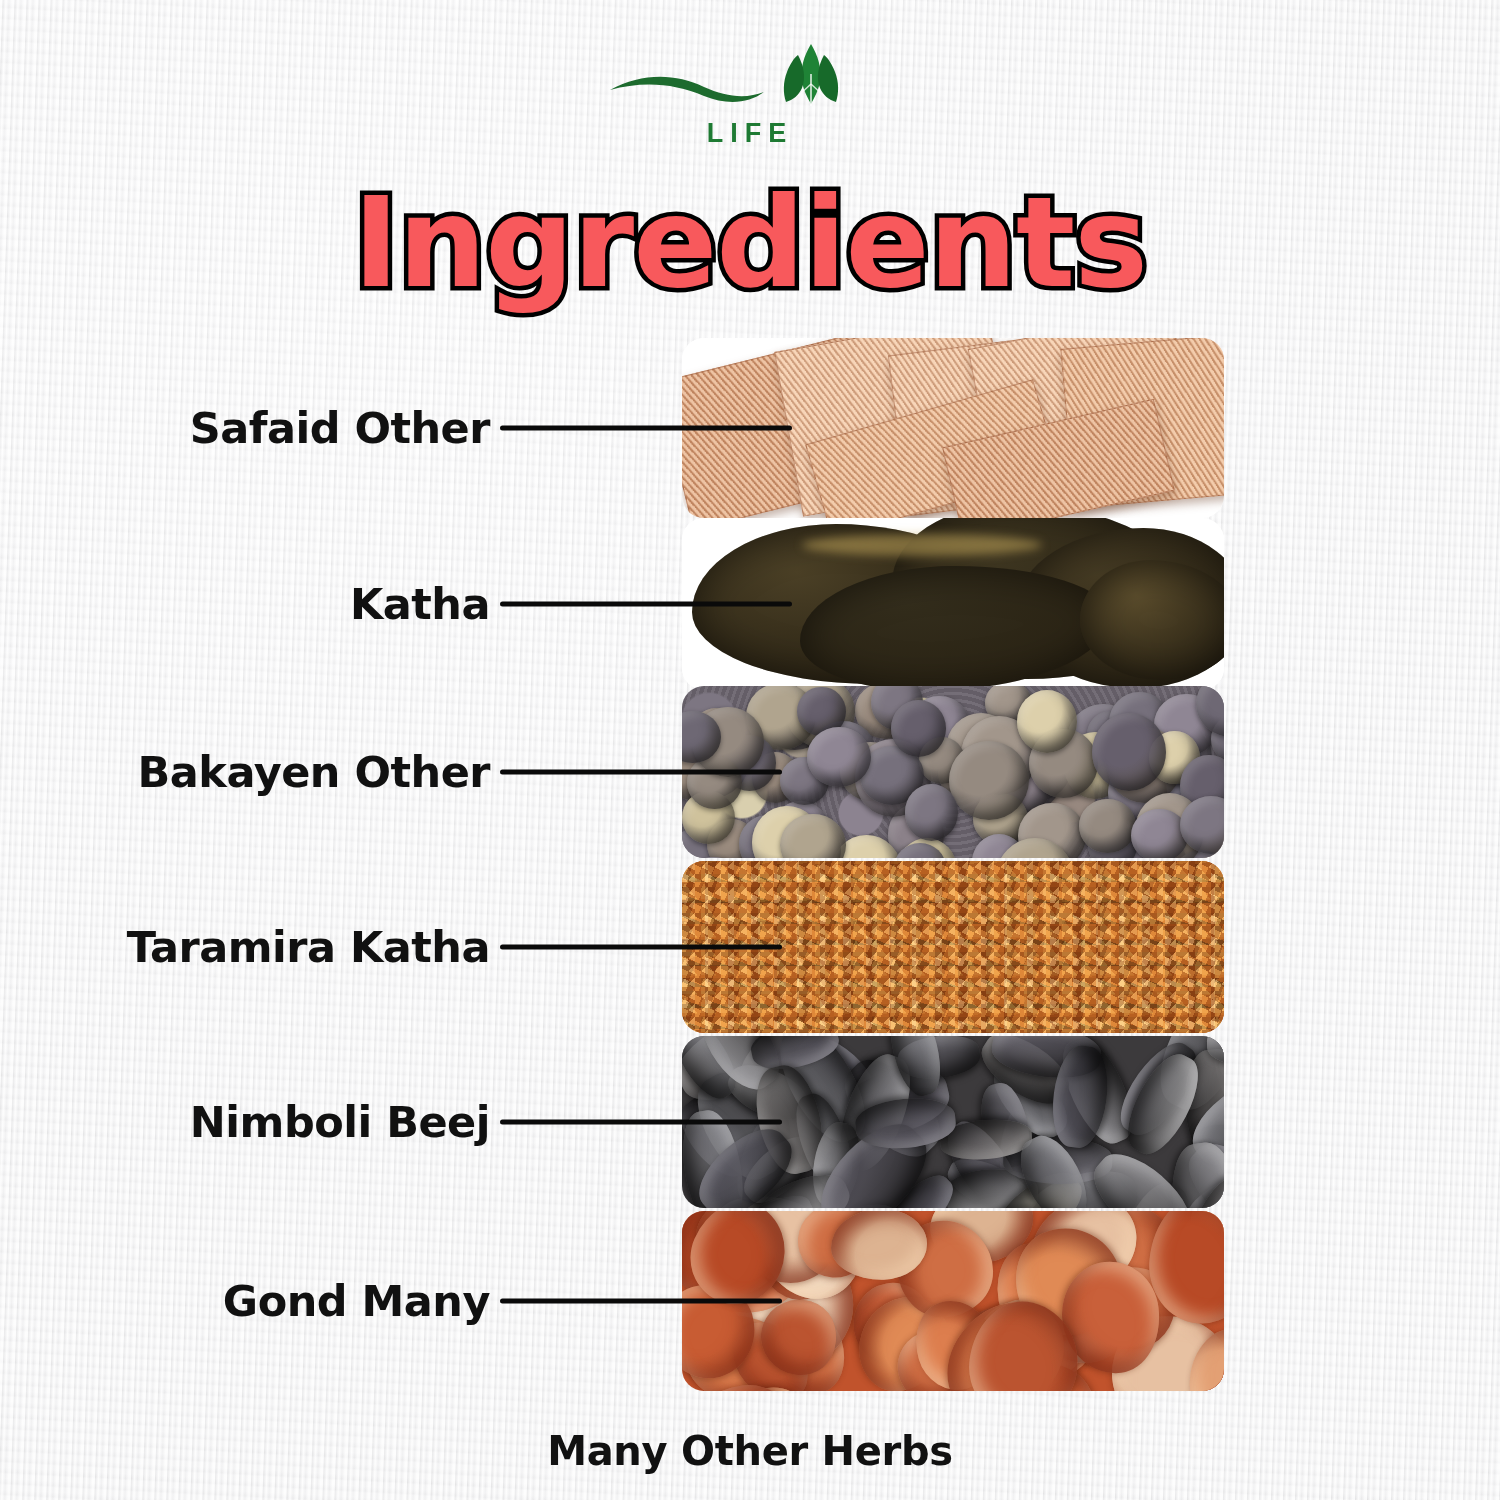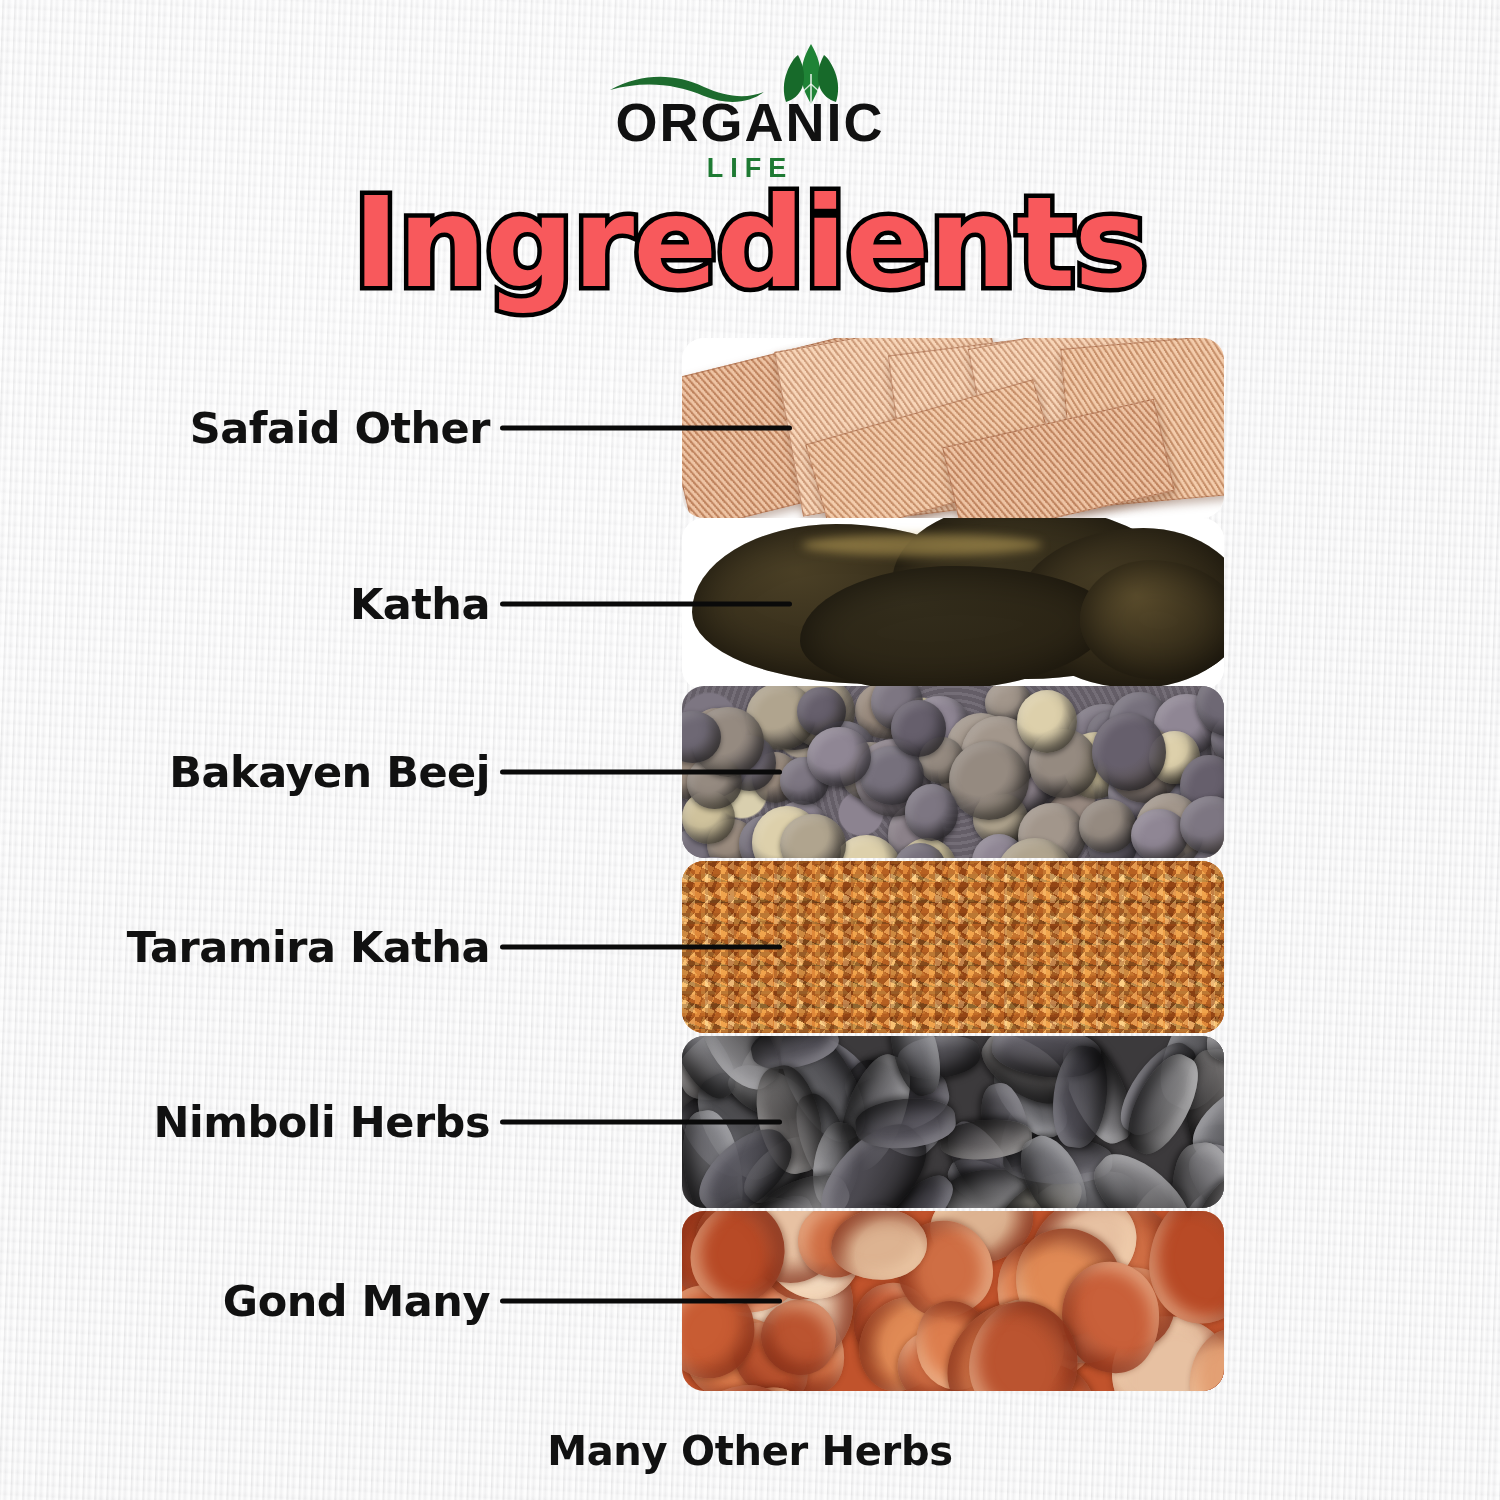--- a/index.html
+++ b/index.html
@@ -261,21 +261,20 @@
     </svg>
     <svg id="logo-leaves" viewBox="0 0 86 62">
       <path d="M43 0 C50 12 54 24 52 38 C50 48 46 54 43 60 C40 54 36 48 34 38 C32 24 36 12 43 0 Z" fill="#1f8336"></path>
       <path d="M30 11 C36 22 38 34 34 44 C31 51 25 56 18 58 C15 49 15 38 19 28 C22 20 26 14 30 11 Z" fill="#176a2a"></path>
       <path d="M56 11 C50 22 48 34 52 44 C55 51 61 56 68 58 C71 49 71 38 67 28 C64 20 60 14 56 11 Z" fill="#176a2a"></path>
       <path d="M42.2 30 L42.2 62 L43.8 62 L43.8 30 Z" fill="#ffffff" opacity="0.85"></path>
       <path d="M43 40 L30 52" stroke="#ffffff" stroke-width="1.4" opacity="0.8" fill="none"></path>
       <path d="M43 40 L56 52" stroke="#ffffff" stroke-width="1.4" opacity="0.8" fill="none"></path>
     </svg>
   </div>
-  <div id="logo-wordmark">ORGANIC</div>
   <div id="logo-sub">LIFE</div>
 </div>
 
 <div id="title">Ingredients</div>
 
 <div id="rows">
     <div class="row" style="height: 0px;">
       <div class="row-image matted" title="Tan ridged katha slabs on white background" style="top: 0px; height: 180px;">
         <div class="photo ph-katha" style="background: rgb(255, 255, 255);">
           <div class="slab" style="left: -10px; top: 18px; width: 200px; height: 150px; transform: rotate(-14deg); background-color: rgb(217, 154, 114);"></div>
@@ -381,21 +380,21 @@
           <div class="b" style="width: 56.551px; height: 53.4417px; left: 397.155px; top: 113.27px; background: radial-gradient(circle at 36% 30%, rgb(149, 138, 128) 0%, rgb(149, 138, 128) 40%, rgba(0, 0, 0, 0.38) 100%);"></div>
           <div class="b" style="width: 69.986px; height: 72.6844px; left: 69.9726px; top: 120.288px; background: radial-gradient(circle at 36% 30%, rgb(221, 208, 171) 0%, rgb(221, 208, 171) 40%, rgba(0, 0, 0, 0.38) 100%);"></div>
           <div class="b" style="width: 60.1642px; height: 62.808px; left: 334.958px; top: 3.71554px; background: radial-gradient(circle at 36% 30%, rgb(221, 208, 171) 0%, rgb(221, 208, 171) 40%, rgba(0, 0, 0, 0.38) 100%);"></div>
           <div class="b" style="width: 66.4028px; height: 61.7598px; left: 97.6313px; top: 128.069px; background: radial-gradient(circle at 36% 30%, rgb(176, 164, 142) 0%, rgb(176, 164, 142) 40%, rgba(0, 0, 0, 0.38) 100%);"></div>
           <div class="b" style="width: 78.1763px; height: 79.7504px; left: 313.503px; top: 151.805px; background: radial-gradient(circle at 36% 30%, rgb(176, 164, 142) 0%, rgb(176, 164, 142) 40%, rgba(0, 0, 0, 0.38) 100%);"></div>
           <div class="b" style="width: 56.3717px; height: 53.4452px; left: 449.261px; top: 122.833px; background: radial-gradient(circle at 36% 30%, rgb(143, 134, 148) 0%, rgb(143, 134, 148) 40%, rgba(0, 0, 0, 0.38) 100%);"></div>
           <div class="b" style="width: 62.5041px; height: 58.2959px; left: 497.846px; top: 109.592px; background: radial-gradient(circle at 36% 30%, rgb(125, 118, 130) 0%, rgb(125, 118, 130) 40%, rgba(0, 0, 0, 0.38) 100%);"></div>
         </div>
       </div>
       <div class="row-leader" style="top: 434px; width: 282px; background: rgb(10, 10, 10);"></div>
-      <div class="row-label" style="top: 434px;">Bakayen Beej</div>
+      <div class="row-label" style="top: 434px;">Bakayen Other</div>
     </div>
     <div class="row" style="height: 0px;">
       <div class="row-image" title="Dense orange taramira seeds" style="top: 523px; height: 172px;">
         <div class="photo ph-taramira">
           <div class="grainpad"></div>
           <div class="grainpad2"></div>
         </div>
       </div>
       <div class="row-leader" style="top: 609px; width: 282px; background: rgb(10, 10, 10);"></div>
       <div class="row-label" style="top: 609px;">Taramira Katha</div>
@@ -462,21 +461,21 @@
           <div class="s" style="width: 91.4293px; height: 53.1516px; left: 326.497px; top: 116.867px; transform: rotate(62.1577deg); background: linear-gradient(160deg, rgb(154, 154, 160) 0%, rgba(0, 0, 0, 0.45) 100%);"></div>
           <div class="s" style="width: 97.8709px; height: 53.4648px; left: 70.8294px; top: 144.105px; transform: rotate(156.663deg); background: linear-gradient(160deg, rgb(178, 177, 179) 0%, rgba(0, 0, 0, 0.45) 100%);"></div>
           <div class="s" style="width: 102.438px; height: 52.9934px; left: 346.544px; top: 33.9945px; transform: rotate(277.344deg); background: linear-gradient(160deg, rgb(95, 93, 104) 0%, rgba(0, 0, 0, 0.45) 100%);"></div>
           <div class="s" style="width: 124.14px; height: 73.4361px; left: 130.312px; top: 104.914px; transform: rotate(313.942deg); background: linear-gradient(160deg, rgb(107, 104, 115) 0%, rgba(0, 0, 0, 0.45) 100%);"></div>
           <div class="s" style="width: 101.713px; height: 48.4314px; left: 486.942px; top: 163.758px; transform: rotate(115.402deg); background: linear-gradient(160deg, rgb(143, 139, 138) 0%, rgba(0, 0, 0, 0.45) 100%);"></div>
           <div class="s" style="width: 105.91px; height: 52.1469px; left: 428.113px; top: 41.7191px; transform: rotate(117.533deg); background: linear-gradient(160deg, rgb(178, 177, 179) 0%, rgba(0, 0, 0, 0.45) 100%);"></div>
           <div class="s" style="width: 99.5584px; height: 48.8589px; left: 174.387px; top: 62.726px; transform: rotate(174.862deg); background: linear-gradient(160deg, rgb(107, 104, 115) 0%, rgba(0, 0, 0, 0.45) 100%);"></div>
         </div>
       </div>
       <div class="row-leader" style="top: 784px; width: 282px; background: rgb(10, 10, 10);"></div>
-      <div class="row-label" style="top: 784px;">Nimboli Herbs</div>
+      <div class="row-label" style="top: 784px;">Nimboli Beej</div>
     </div>
     <div class="row" style="height: 0px;">
       <div class="row-image" title="Reddish-orange gond kikar acacia gum crystals" style="top: 873px; height: 180px;">
         <div class="photo ph-gond">
           <div class="g" style="width: 102.115px; height: 84.6945px; left: 311.473px; top: 83.9234px; transform: rotate(177.353deg); background: radial-gradient(circle at 40% 34%, rgb(212, 86, 44) 0%, rgb(212, 86, 44) 45%, rgba(120, 40, 18, 0.55) 100%);"></div>
           <div class="g" style="width: 82.5225px; height: 78.0867px; left: 168.807px; top: 73.9732px; transform: rotate(103.196deg); background: radial-gradient(circle at 40% 34%, rgb(201, 96, 58) 0%, rgb(201, 96, 58) 45%, rgba(120, 40, 18, 0.55) 100%);"></div>
           <div class="g" style="width: 105.211px; height: 97.7571px; left: 415.302px; top: 177.957px; transform: rotate(3.44816deg); background: radial-gradient(circle at 40% 34%, rgb(201, 96, 58) 0%, rgb(201, 96, 58) 45%, rgba(120, 40, 18, 0.55) 100%);"></div>
           <div class="g" style="width: 107.986px; height: 87.4971px; left: 258.498px; top: 107.18px; transform: rotate(283.93deg); background: radial-gradient(circle at 40% 34%, rgb(184, 74, 38) 0%, rgb(184, 74, 38) 45%, rgba(120, 40, 18, 0.55) 100%);"></div>
           <div class="g" style="width: 105.276px; height: 99.18px; left: 543.632px; top: -18.5624px; transform: rotate(240.061deg); background: radial-gradient(circle at 40% 34%, rgb(187, 84, 48) 0%, rgb(187, 84, 48) 45%, rgba(120, 40, 18, 0.55) 100%);"></div>
           <div class="g" style="width: 80.6242px; height: 69.2691px; left: 87.4525px; top: 108.152px; transform: rotate(73.7068deg); background: radial-gradient(circle at 40% 34%, rgb(207, 110, 68) 0%, rgb(207, 110, 68) 45%, rgba(120, 40, 18, 0.55) 100%);"></div>

